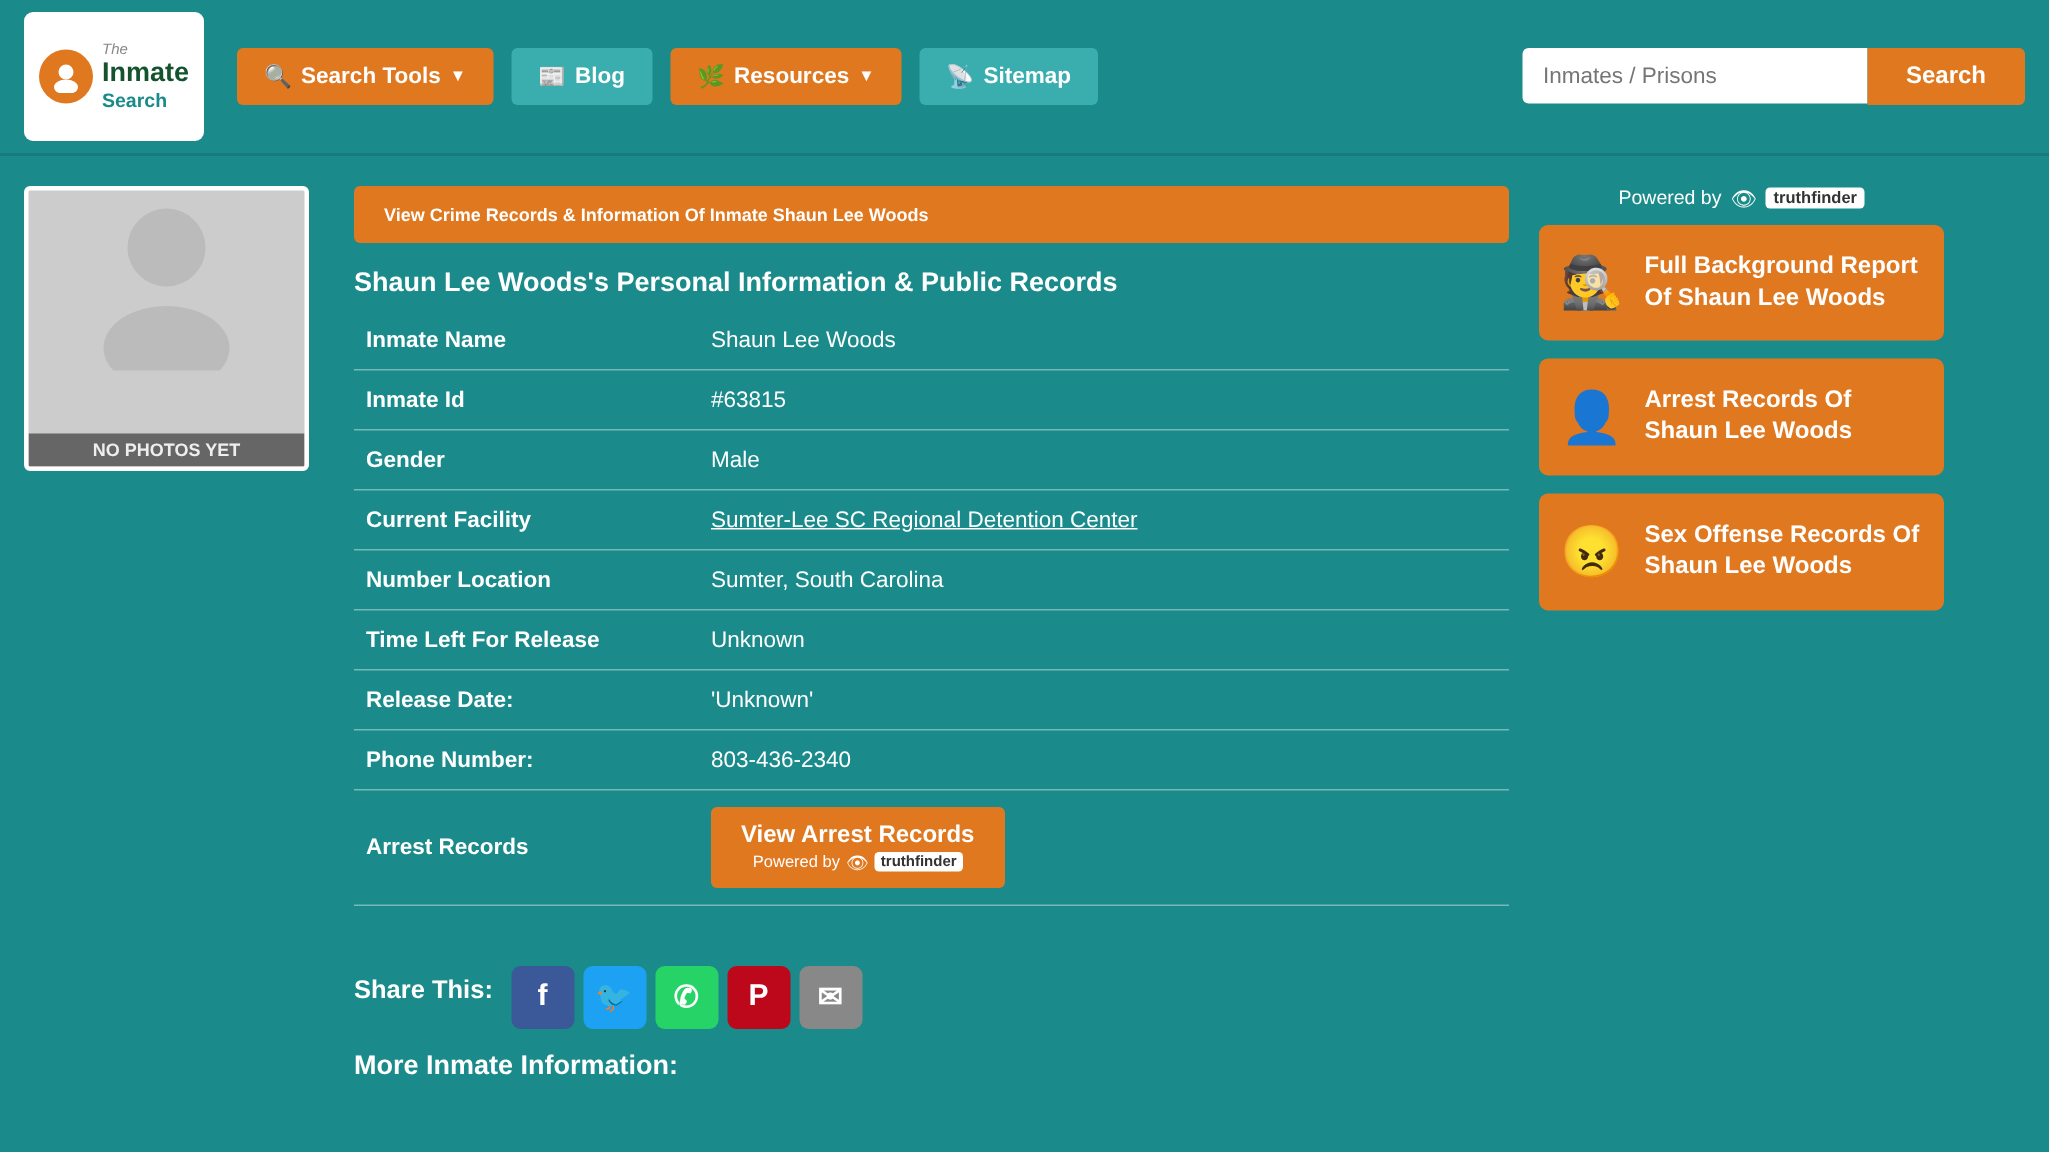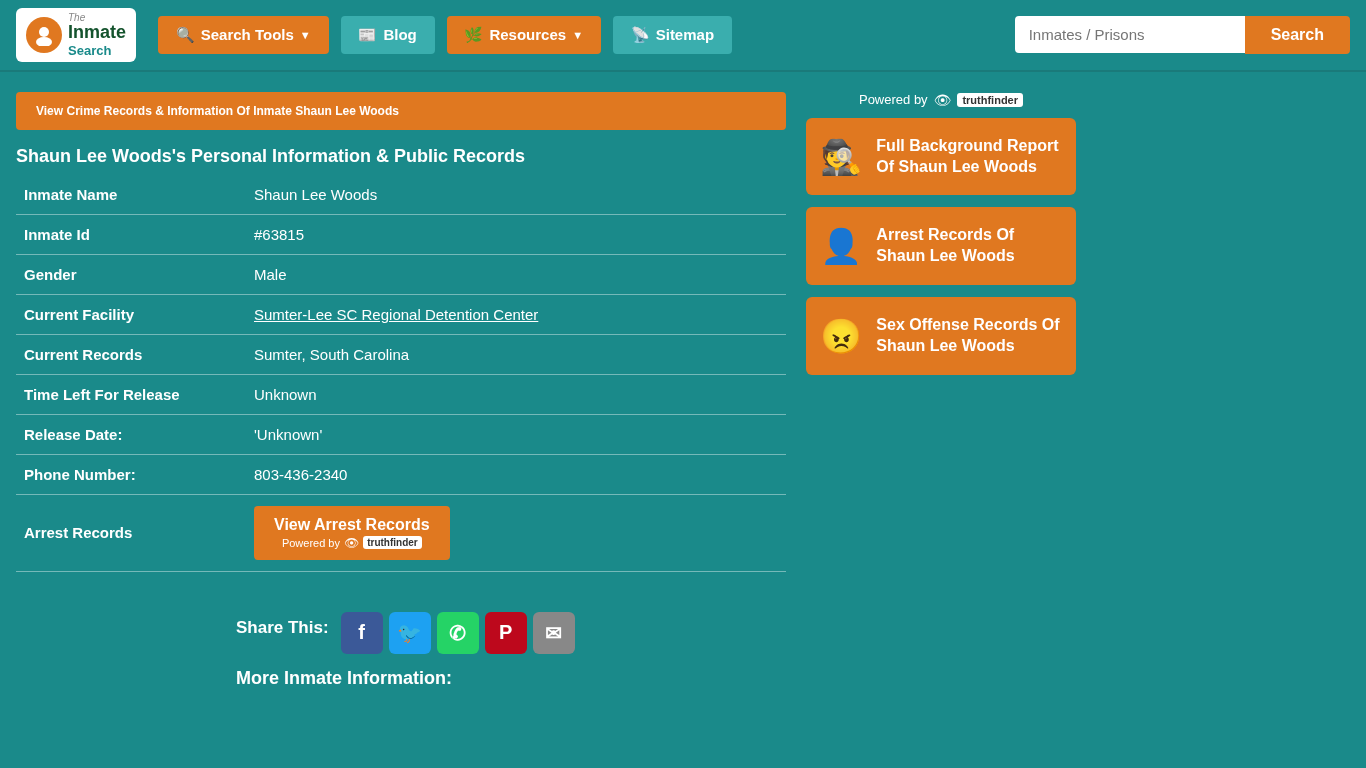--- a/index.html
+++ b/index.html
@@ -18,21 +18,21 @@
       align-items: center;
       gap: 12px;
       border-bottom: 2px solid #1a7a7a;
     }
 
     .logo-area {
       display: flex;
       align-items: center;
       background: #fff;
       border-radius: 6px;
-      padding: 4px 10px;
+      padding: 20px 10px;
       margin-right: 10px;
     }
     .logo-icon {
       width: 36px;
       height: 36px;
       border-radius: 50%;
       background: #e07820;
       display: flex;
       align-items: center;
       justify-content: center;
@@ -341,20 +341,31 @@
   <div class="search-area">
     <input type="text" class="search-input" placeholder="Inmates / Prisons" style="">
     <button class="search-button">
       <span>Search</span>
     </button>
   </div>
 </header>
 
 <div class="main-content">
 
+  <div class="photo-box">
+    <div class="photo-container">
+      <div class="photo-silhouette">
+        <svg width="100" height="120" viewBox="0 0 100 120">
+          <circle cx="50" cy="38" r="26" fill="#bbb"></circle>
+          <ellipse cx="50" cy="105" rx="42" ry="28" fill="#bbb"></ellipse>
+        </svg>
+      </div>
+      <div class="photo-label">NO PHOTOS YET</div>
+    </div>
+  </div>
 
   <div class="info-section">
     <div class="view-crime-banner">View Crime Records &amp; Information Of Inmate Shaun Lee Woods</div>
     <div class="personal-info-title">Shaun Lee Woods's Personal Information &amp; Public Records</div>
     <table class="info-table">
       <tbody id="info-tbody">
 
       <tr>
             <td>Inmate Name</td>
             <td>Shaun Lee Woods</td>
@@ -365,21 +376,21 @@
           </tr>
           <tr>
             <td>Gender</td>
             <td>Male</td>
           </tr>
           <tr>
             <td>Current Facility</td>
             <td><a href="#">Sumter-Lee SC Regional Detention Center</a></td>
           </tr>
           <tr>
-            <td>Current Records</td>
+            <td>Number Location</td>
             <td>Sumter, South Carolina</td>
           </tr>
           <tr>
             <td>Time Left For Release</td>
             <td>Unknown</td>
           </tr>
           <tr>
             <td>Release Date:</td>
             <td>'Unknown'</td>
           </tr>

